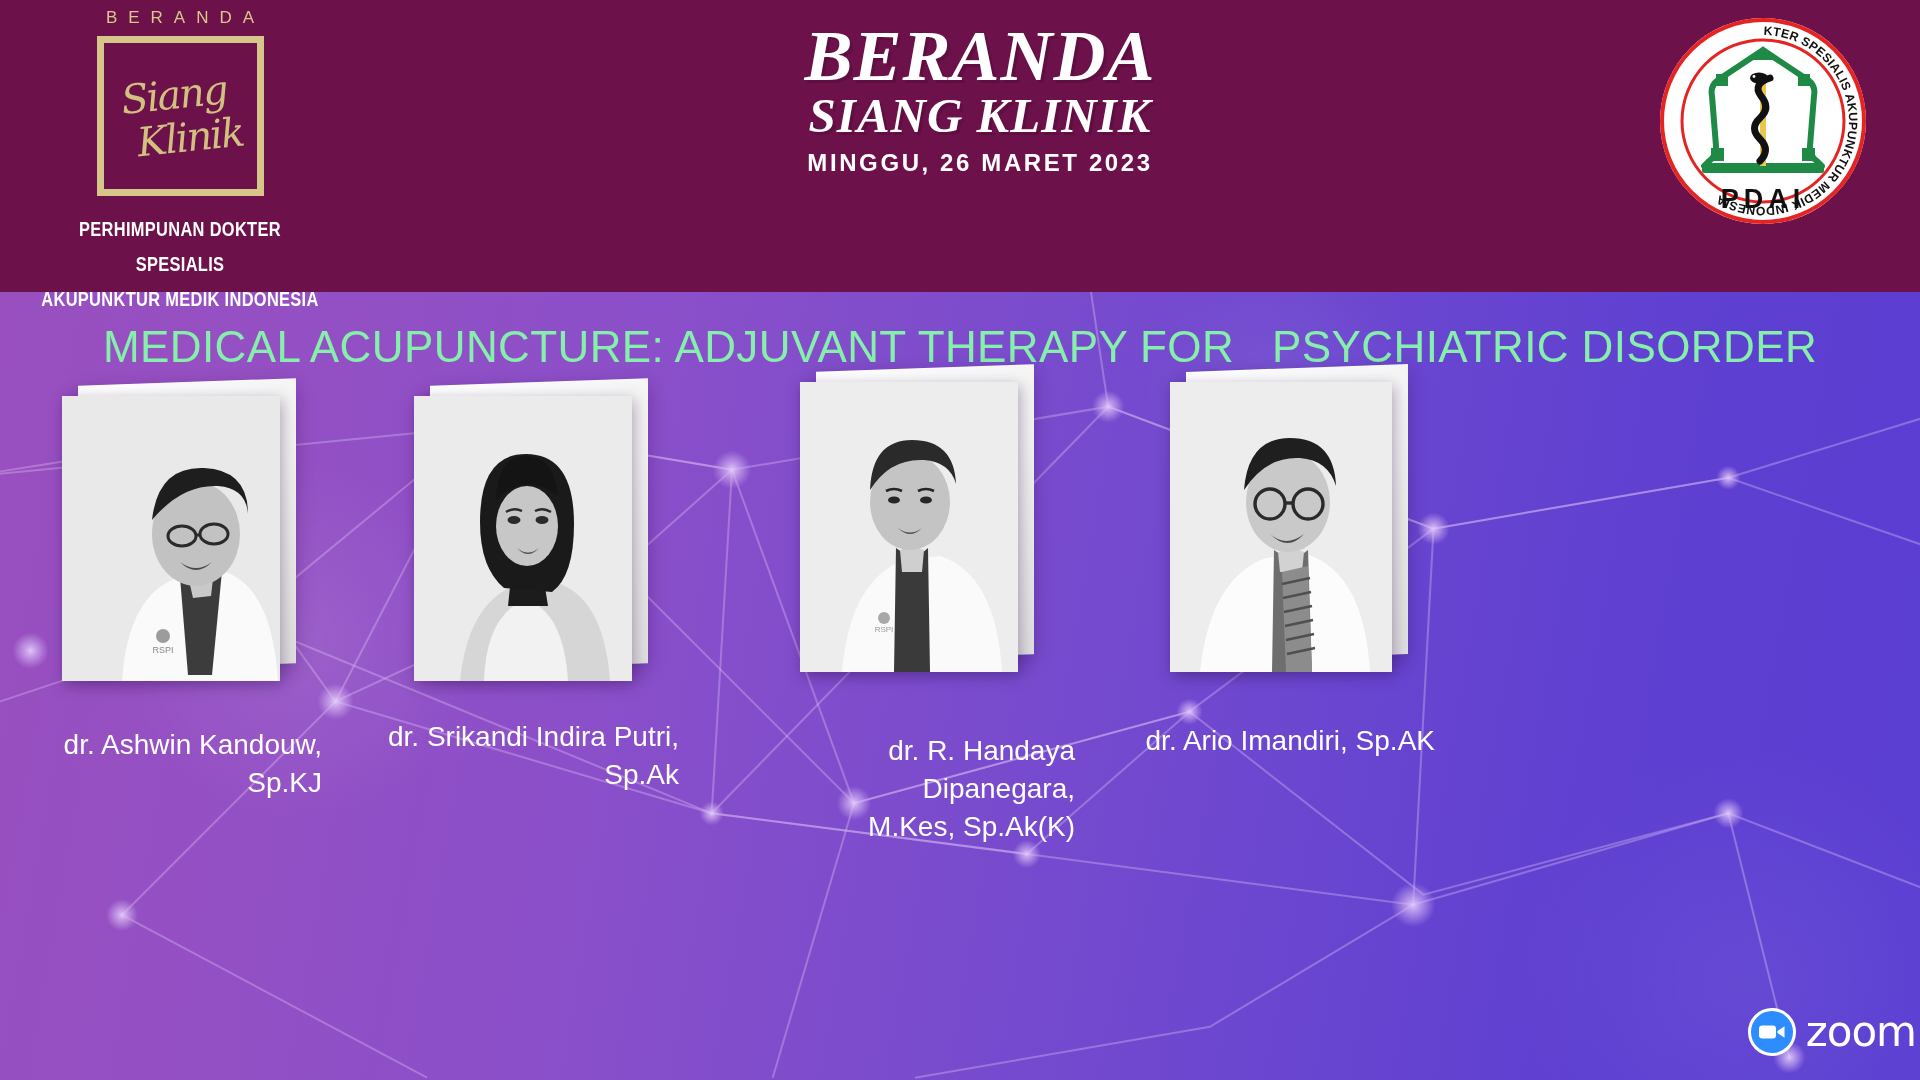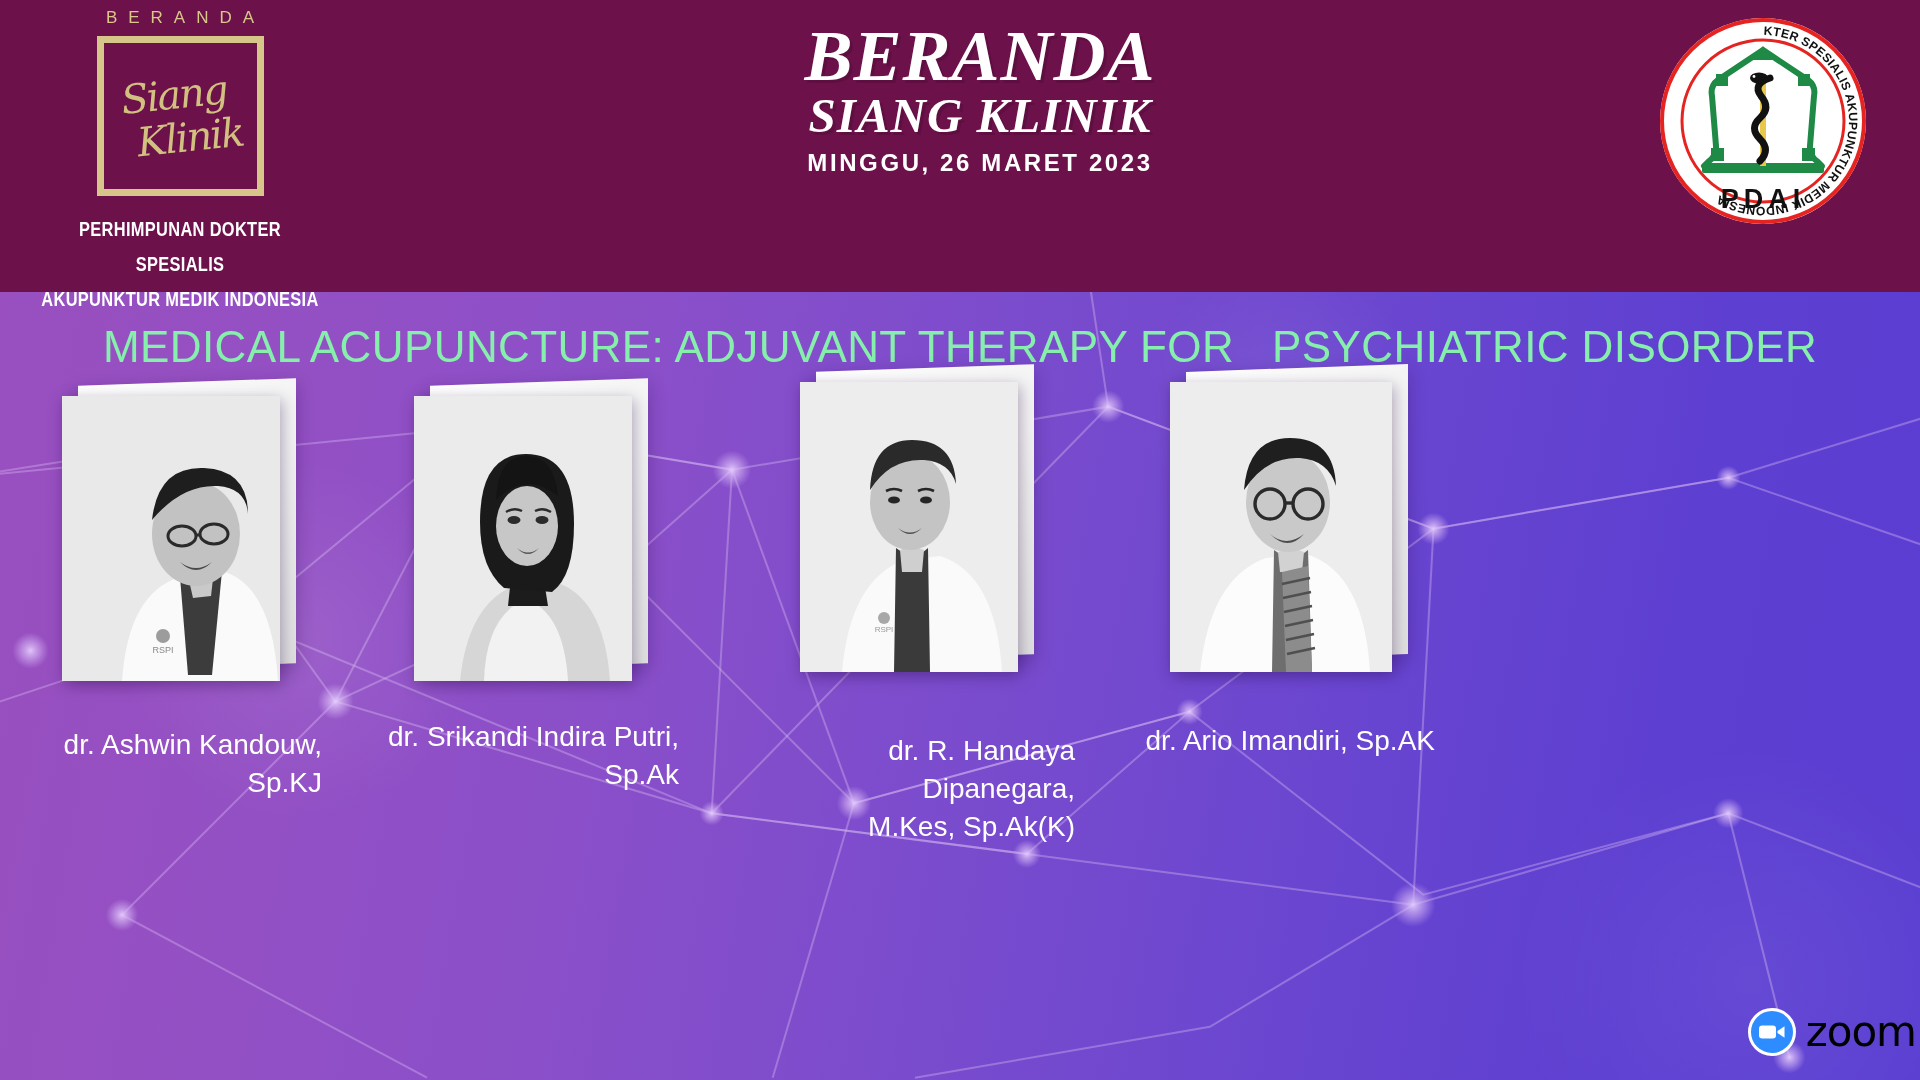--- a/index.html
+++ b/index.html
@@ -213,21 +213,21 @@
     border-radius: 50%;
     background: #2D8CFF;
     border: 3px solid #FFFFFF;
     display: flex;
     align-items: center;
     justify-content: center;
     box-sizing: border-box;
   }
   .zoom-word {
     font-size: 42px;
-    color: #000000;
+    color: #ffffff;
     font-weight: 400;
     letter-spacing: -1px;
     font-family: "DejaVu Sans", sans-serif;
   }
 </style>
 </head>
 <body>
 
 <div id="stage">
 

